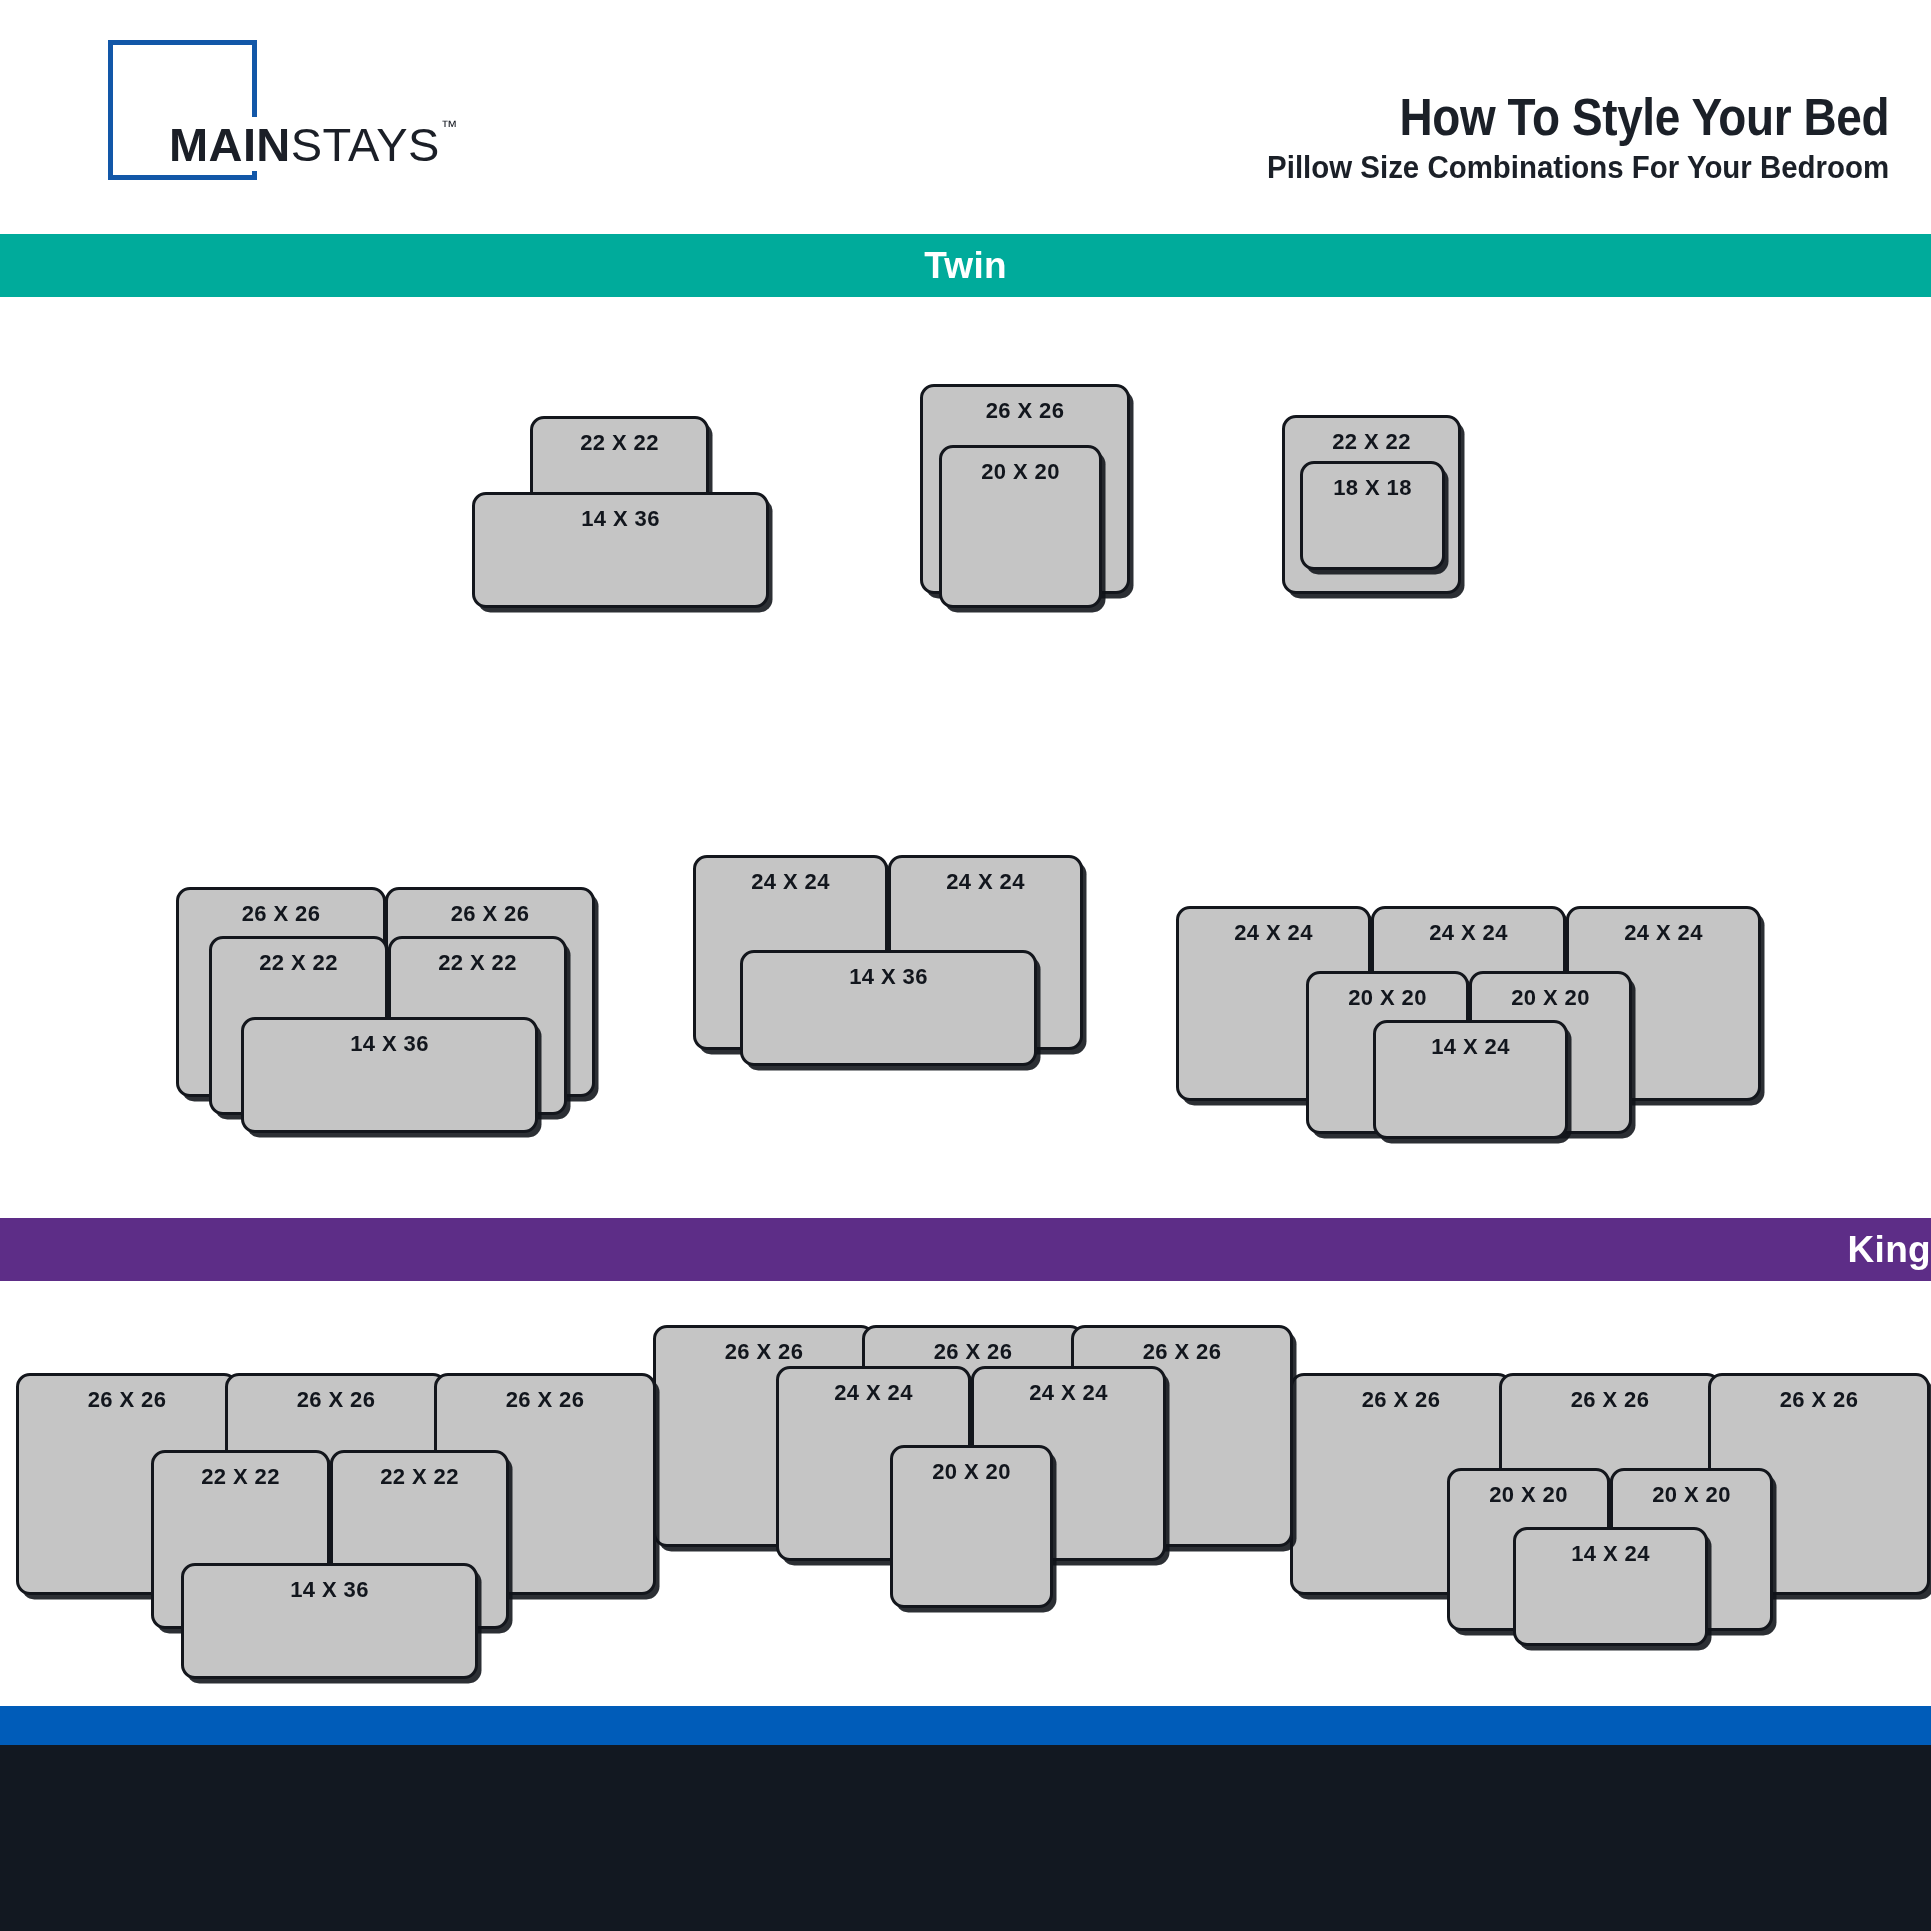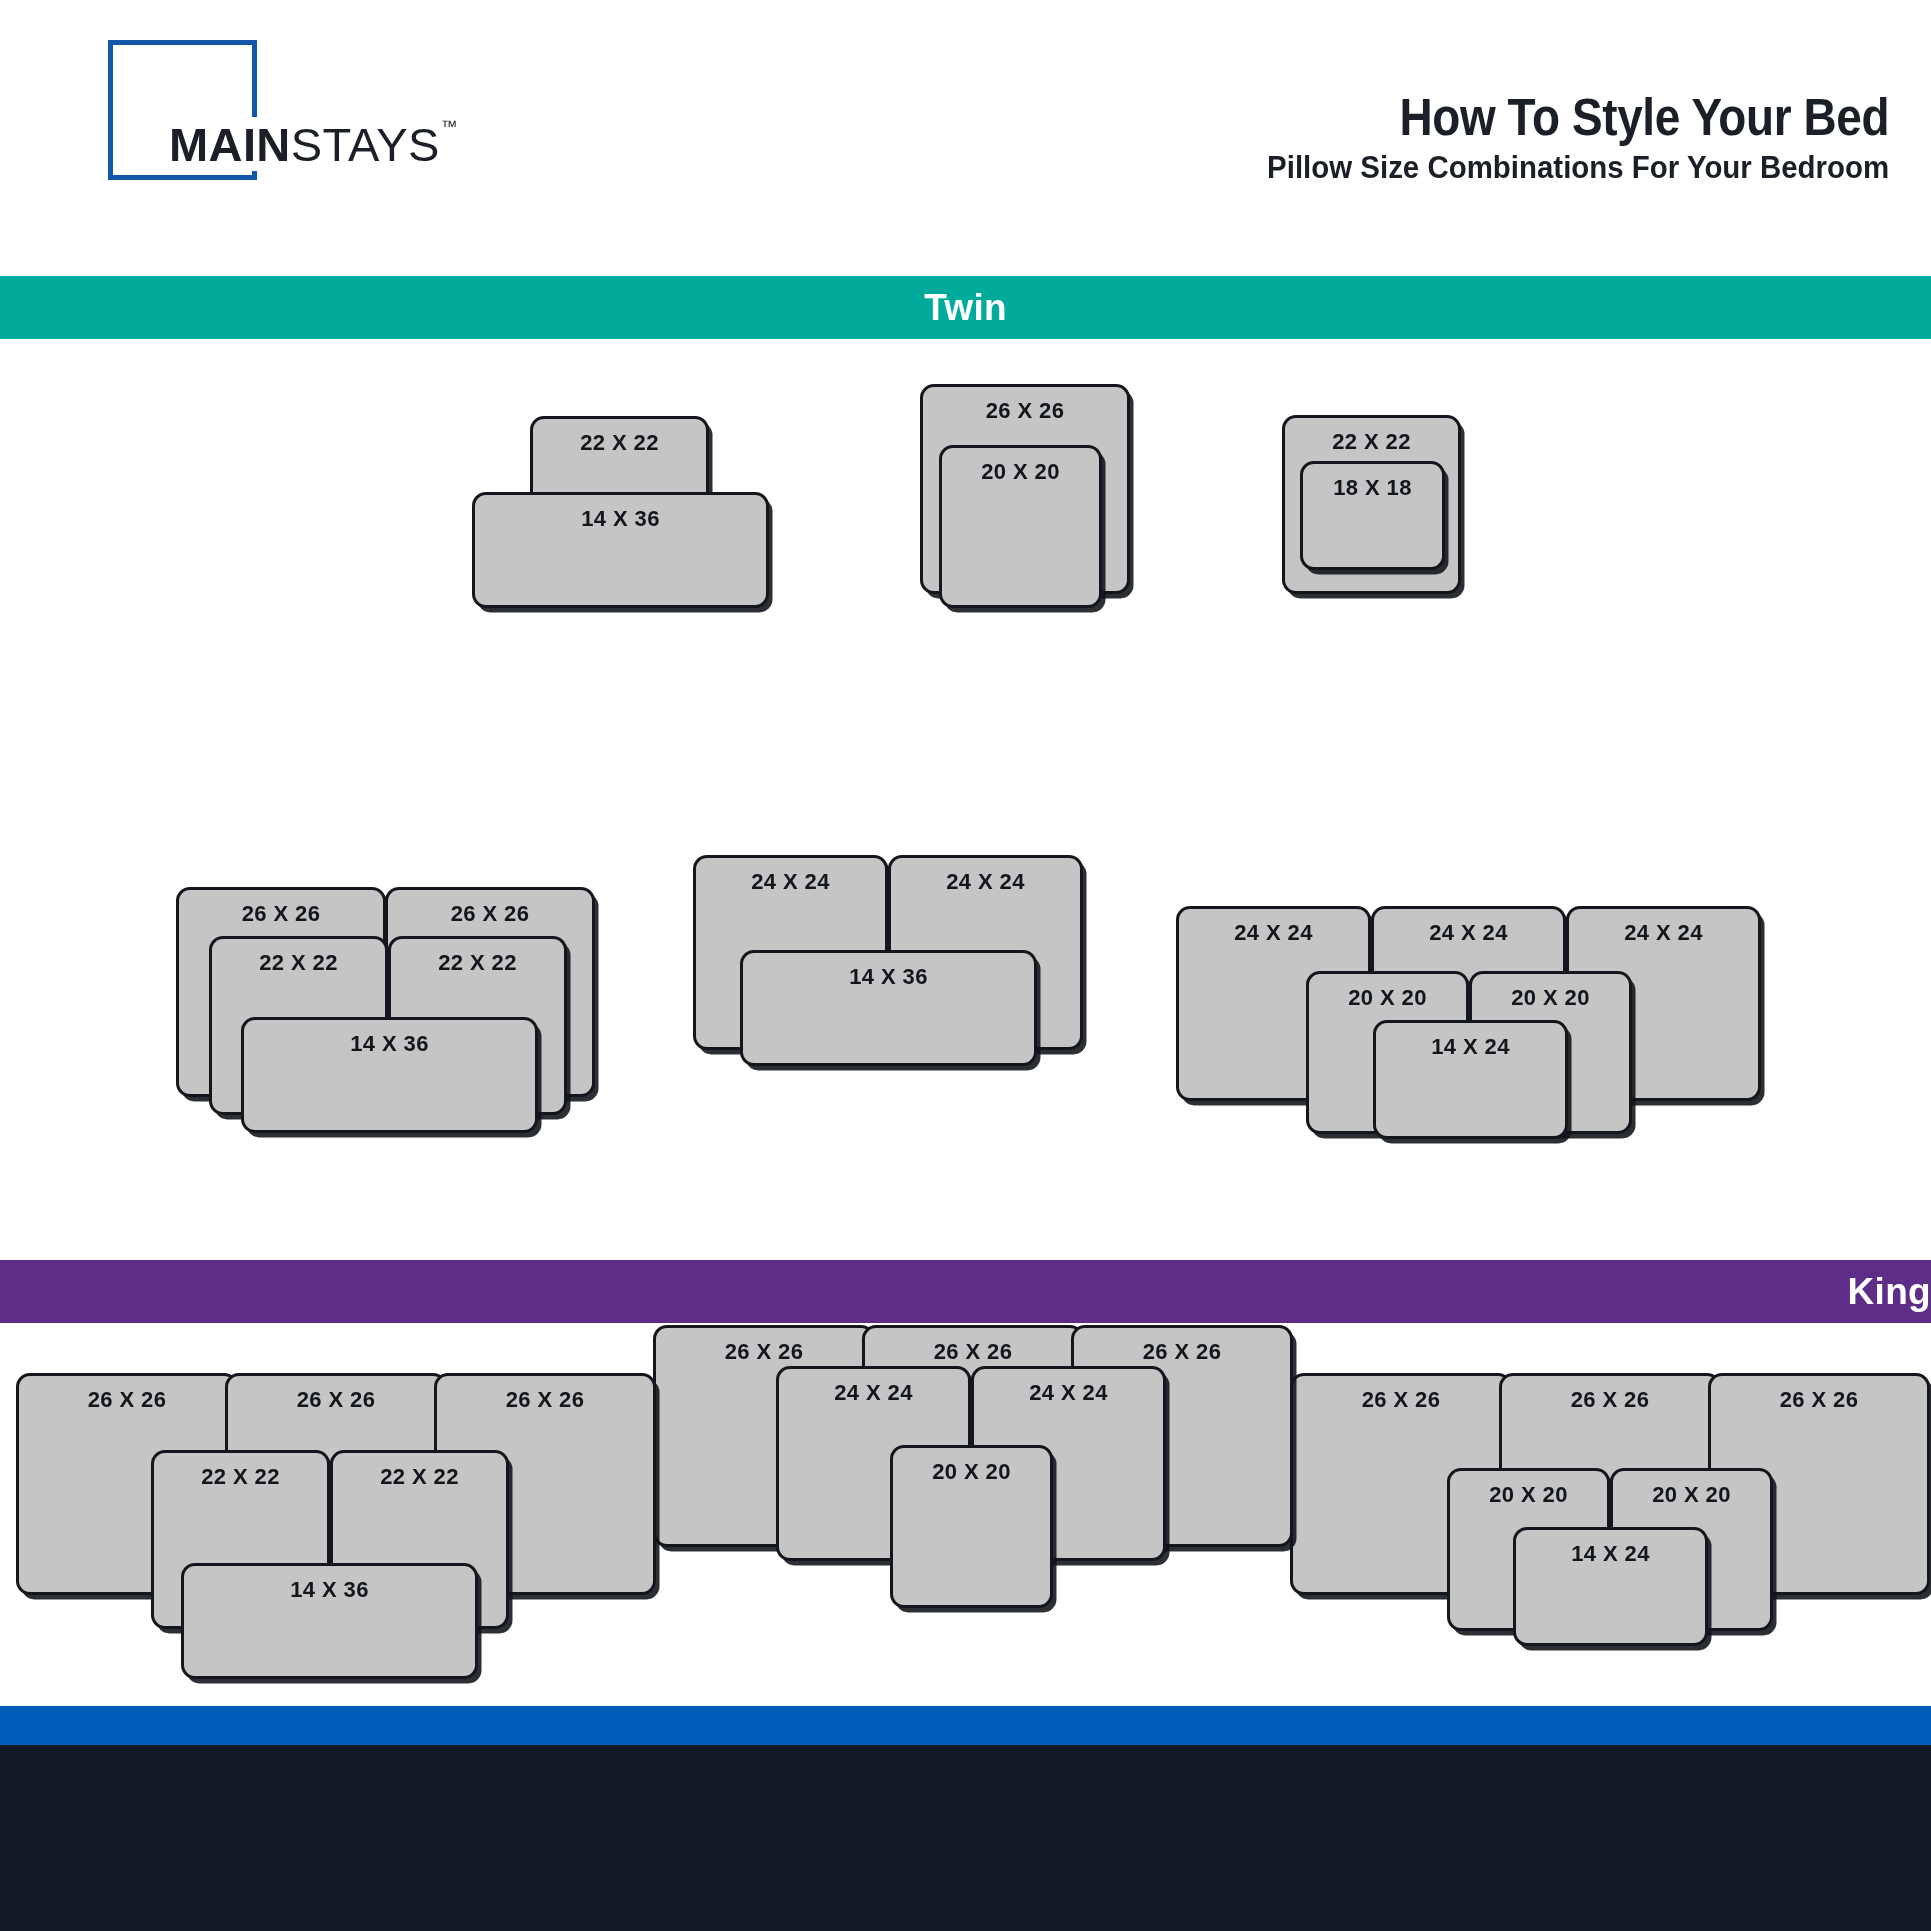--- a/index.html
+++ b/index.html
@@ -90,21 +90,20 @@
     left: 0;
     width: 1931px;
     height: 63px;
     color: #ffffff;
     font-size: 37px;
     font-weight: 700;
     display: flex;
     align-items: center;
     justify-content: center;
     letter-spacing: 0.3px;
-    margin-top: 42px;
   }
   #band-twin      { top: 234px; background: #00ab9b; }
   #band-fullqueen { top: 726px; background: #eaa725; }
   #band-king      { top: 1218px; background: #5d2d87; justify-content: flex-end; }
 
   
   .pillow {
     position: absolute;
     background: #c5c5c5;
     border: 3.5px solid #13161c;

